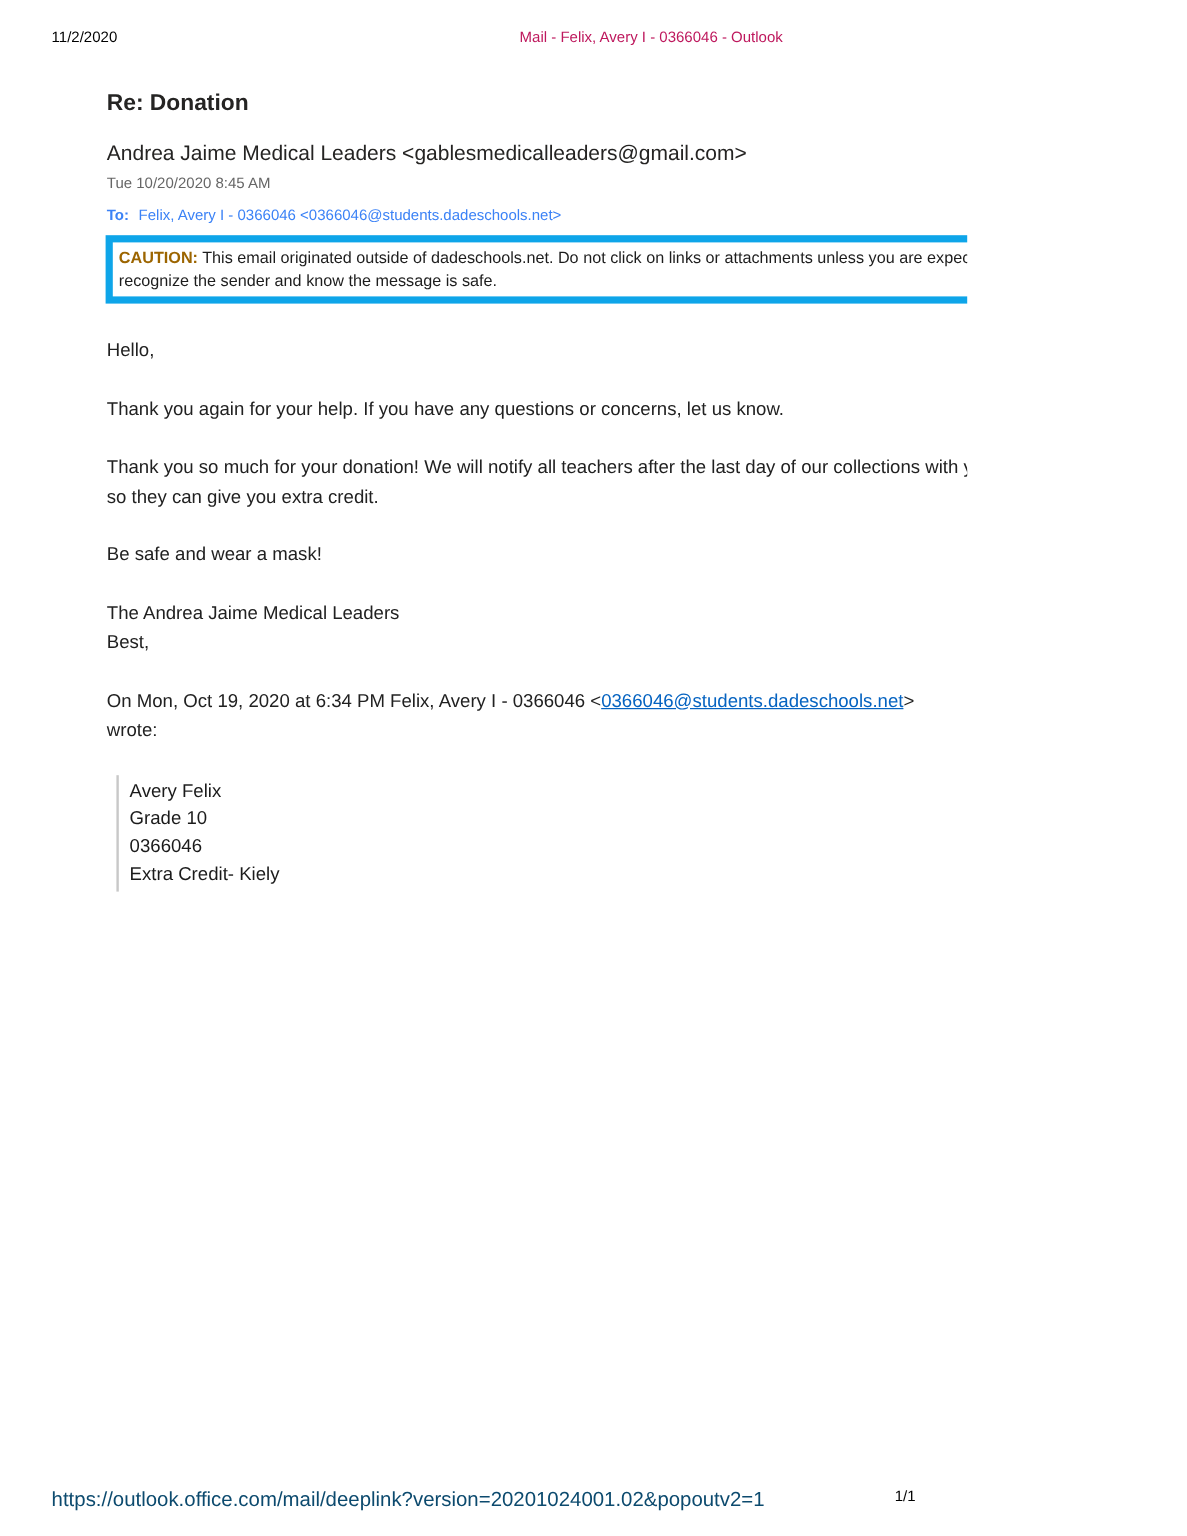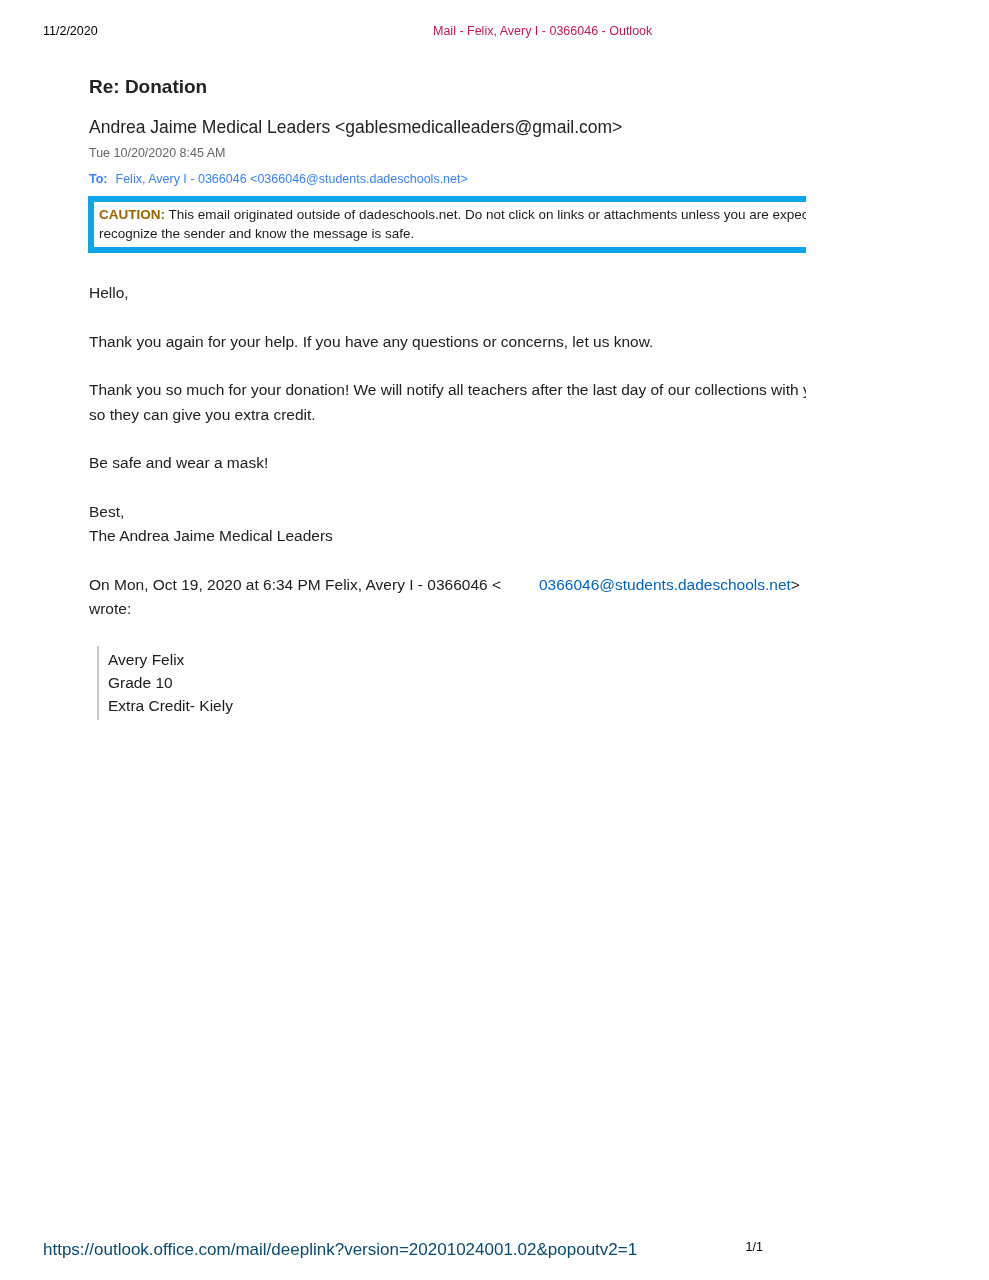--- a/index.html
+++ b/index.html
@@ -95,22 +95,22 @@
     color: #212121;
   }
   .body-text .para { margin-bottom: 24px; }
   .body-text .para:last-child { margin-bottom: 0; }
   .sig-line { display: block; }
 
   .reply-intro { margin-top: 24px; }
   .wrote-line { display: block; }
   a.mail-link, .mail-link {
     color: #0563c1;
+    text-decoration: underline;
     cursor: pointer;
-    margin-left: 38px;
   }
 
   .quote-block {
     margin-top: 2px;
     margin-left: 8px;
     border-left: 2px solid #c8c8c8;
     padding: 2px 0 3px 9px;
     font-size: 15.5px;
     line-height: 23px;
     color: #1b1b1b;
@@ -145,32 +145,33 @@
 
       <div class="para">Hello,</div>
 
       <div class="para">Thank you again for your help. If you have any questions or concerns, let us know.</div>
 
       <div class="para">Thank you so much for your donation! We will notify all teachers after the last day of our collections with your name so they can give you extra credit.</div>
 
       <div class="para">Be safe and wear a mask!</div>
 
       <div class="para">
+        <span class="sig-line">The Andrea Jaime Medical Leaders</span>
         <span class="sig-line">Best,</span>
-        <span class="sig-line">The Andrea Jaime Medical Leaders</span>
       </div>
 
       <div class="para reply-intro">
         <span>On Mon, Oct 19, 2020 at 6:34 PM Felix, Avery I - 0366046 &lt;</span><a class="mail-link">0366046@students.dadeschools.net</a><span>&gt;</span>
         <span class="wrote-line">wrote:</span>
       </div>
 
       <div class="quote-block">
         <span class="quote-line">Avery Felix</span>
         <span class="quote-line">Grade 10</span>
+        <span class="quote-line">0366046</span>
         <span class="quote-line">Extra Credit- Kiely</span>
       </div>
 
     </div>
   </div>
 
   <div class="print-url">https://outlook.office.com/mail/deeplink?version=20201024001.02&amp;popoutv2=1</div>
   <div class="print-page-num">1/1</div>
 
 </div>

